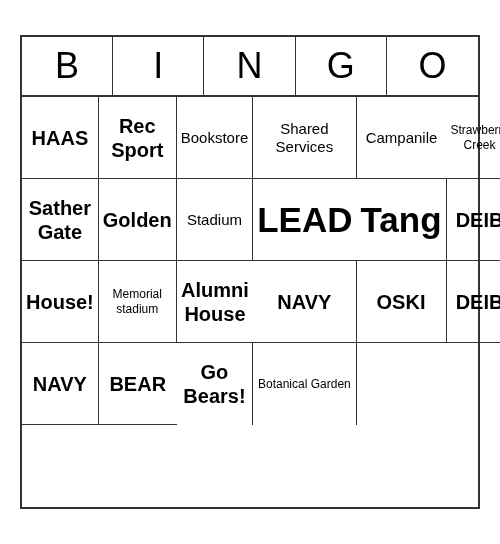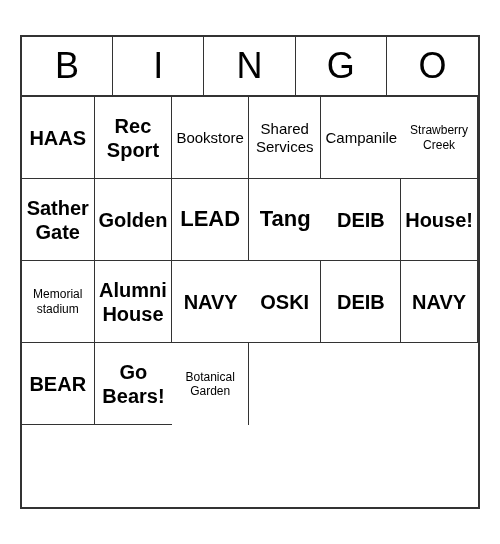--- a/index.html
+++ b/index.html
@@ -65,21 +65,21 @@
 
     .bingo-cell:nth-child(n+21) {
       border-bottom: none;
     }
 
     .cell-text {
       line-height: 1.2;
     }
 
     .size-large {
-      font-size: 22px;
+      font-size: 35px;
       font-weight: bold;
     }
 
     .size-medium {
       font-size: 20px;
       font-weight: bold;
     }
 
     .size-normal {
       font-size: 15px;
@@ -119,20 +119,23 @@
       <div class="bingo-cell">
         <span class="cell-text size-small">Strawberry Creek</span>
       </div>
       <div class="bingo-cell">
         <span class="cell-text size-medium">Sather Gate</span>
       </div>
       <div class="bingo-cell">
         <span class="cell-text size-medium">Golden</span>
       </div>
       <div class="bingo-cell">
+        <span class="cell-text size-normal">Stadium</span>
+      </div>
+      <div class="bingo-cell">
         <span class="cell-text size-large">LEAD</span>
       </div>
       <div class="bingo-cell">
         <span class="cell-text size-large">Tang</span>
       </div>
       <div class="bingo-cell">
         <span class="cell-text size-medium">DEIB</span>
       </div>
       <div class="bingo-cell">
         <span class="cell-text size-medium">House!</span>

